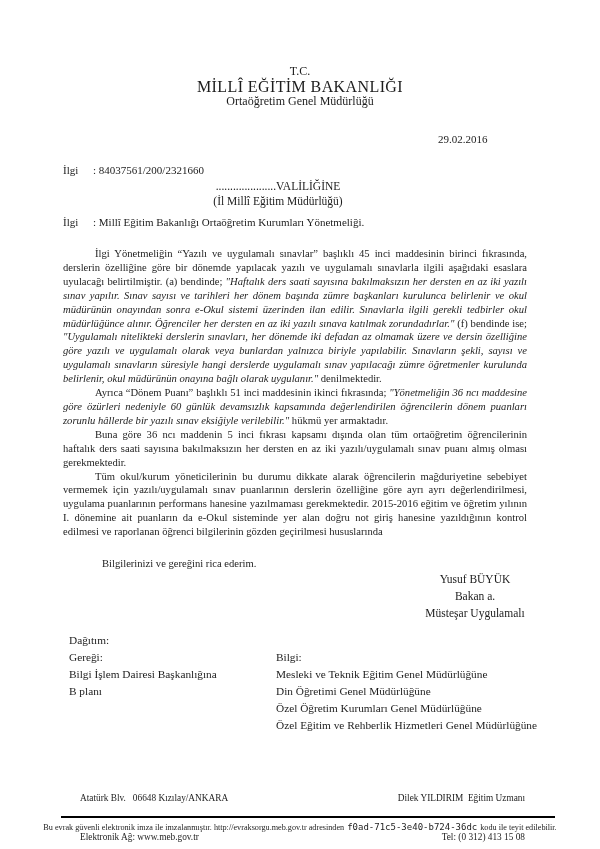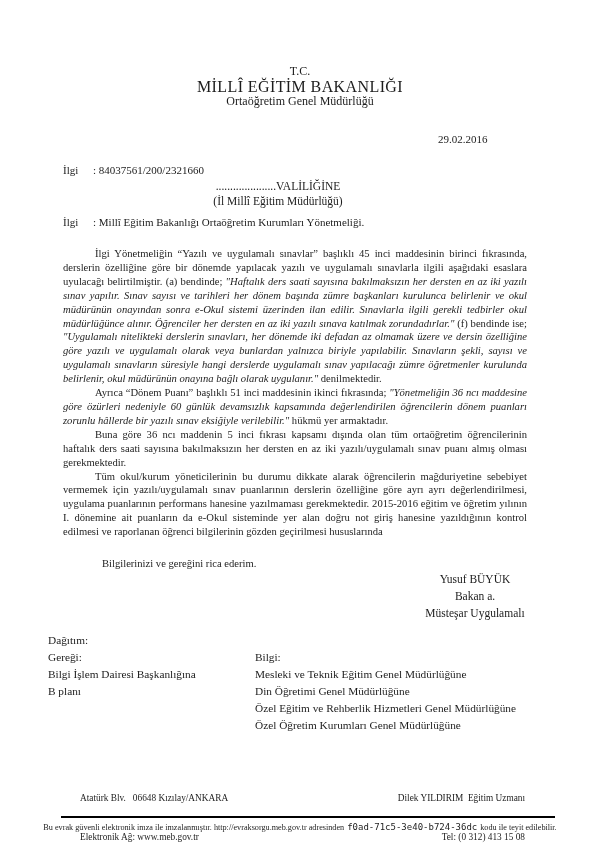--- a/index.html
+++ b/index.html
@@ -24,21 +24,21 @@
   #ilgi{top:216px;left:63px;width:464px;font-size:11px;}
   #ilgi .lbl{display:inline-block;width:30px;}
   
   #bodytext{top:247px;left:63px;width:464px;font-size:10.6px;line-height:13.9px;text-align:justify;}
   #bodytext p{margin:0;text-indent:32px;}
   #bodytext p.closing{text-indent:39px;margin-top:18px;}
   .it{font-style:italic;}
   
   #sig{top:571px;left:350px;width:250px;text-align:center;font-size:11.5px;line-height:17px;}
   
-  #dist{top:632px;left:48px;width:490px;font-size:11.3px;line-height:17px;}
+  #dist{top:632px;left:69px;width:490px;font-size:11.3px;line-height:17px;}
   #dist .cols{display:flex;align-items:flex-start;}
   #dist .c1{width:207px;}
   #dist .c2{flex:1;}
   
   #footL{top:766px;left:80px;font-size:9.3px;line-height:13px;white-space:pre-wrap;}
   #footR{top:766px;right:75px;text-align:right;font-size:9.3px;line-height:13px;white-space:pre-wrap;}
   #rule{top:816px;left:61px;width:494px;height:2px;background:#000;}
   #verify{top:822px;left:0;width:600px;text-align:center;font-size:8.2px;white-space:nowrap;}
   #verify .code{font-family:"DejaVu Sans Mono", monospace;font-size:9px;margin:0 3px;}
 </style>
@@ -84,22 +84,22 @@
   <div class="cols">
     <div class="c1">
       <div>Gereği:</div>
       <div>Bilgi İşlem Dairesi Başkanlığına</div>
       <div>B planı</div>
     </div>
     <div class="c2">
       <div>Bilgi:</div>
       <div>Mesleki ve Teknik Eğitim Genel Müdürlüğüne</div>
       <div>Din Öğretimi Genel Müdürlüğüne</div>
+      <div>Özel Öğretim Kurumları Genel Müdürlüğüne</div>
       <div>Özel Eğitim ve Rehberlik Hizmetleri Genel Müdürlüğüne</div>
-      <div>Özel Öğretim Kurumları Genel Müdürlüğüne</div>
     </div>
   </div>
 </div>
 
 <div id="footL" class="abs">
   <div>Atatürk Blv.   06648 Kızılay/ANKARA</div>
   <div>Elektronik Ağ: www.meb.gov.tr</div>
   
 </div>
 

